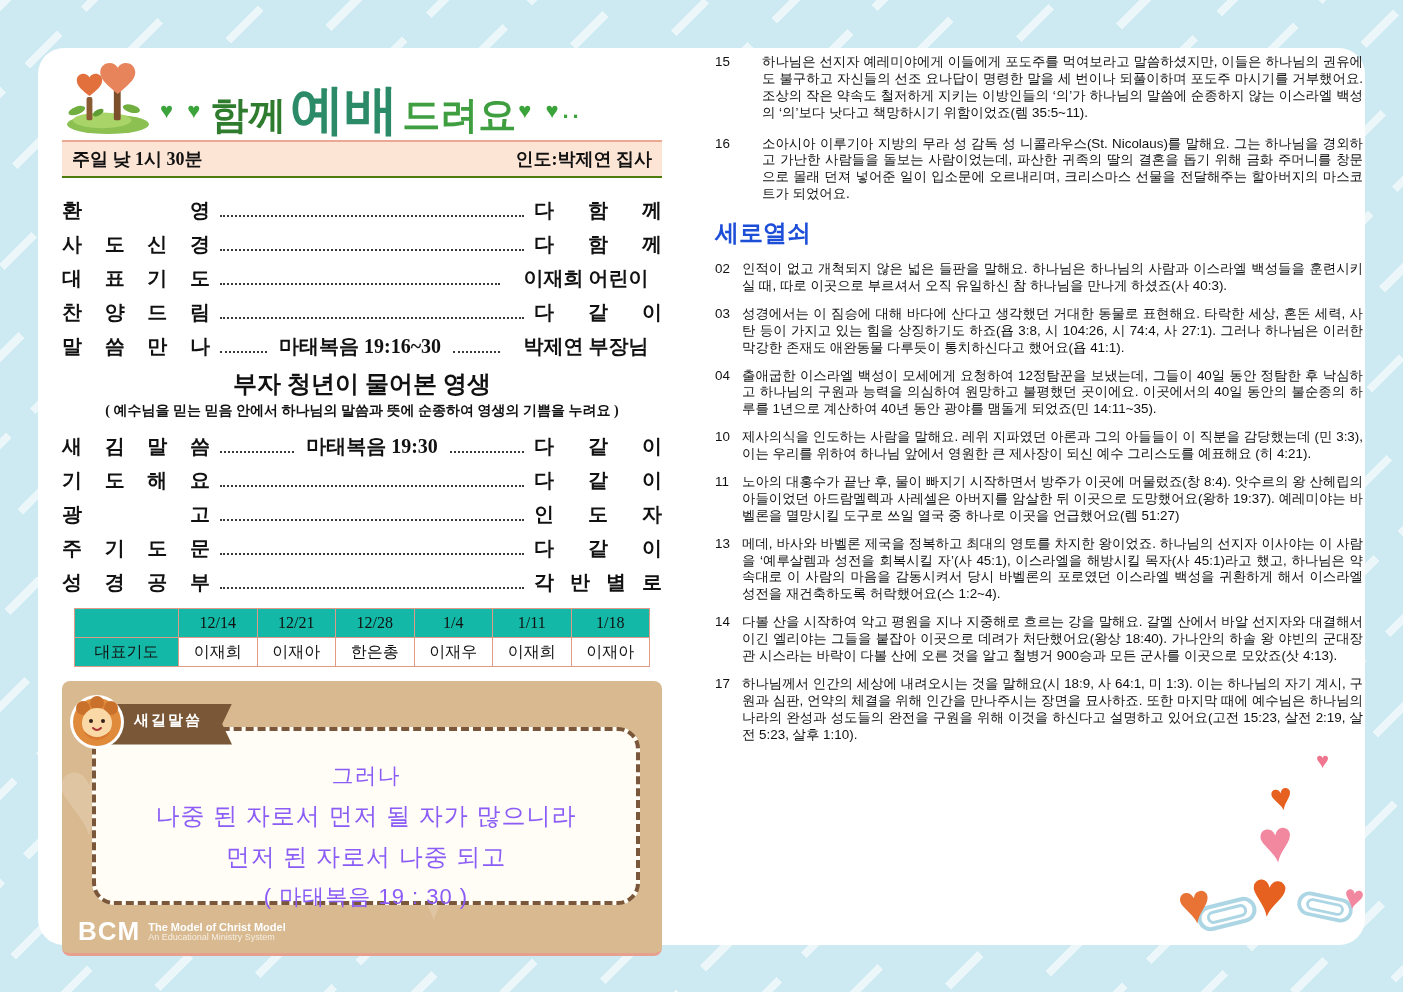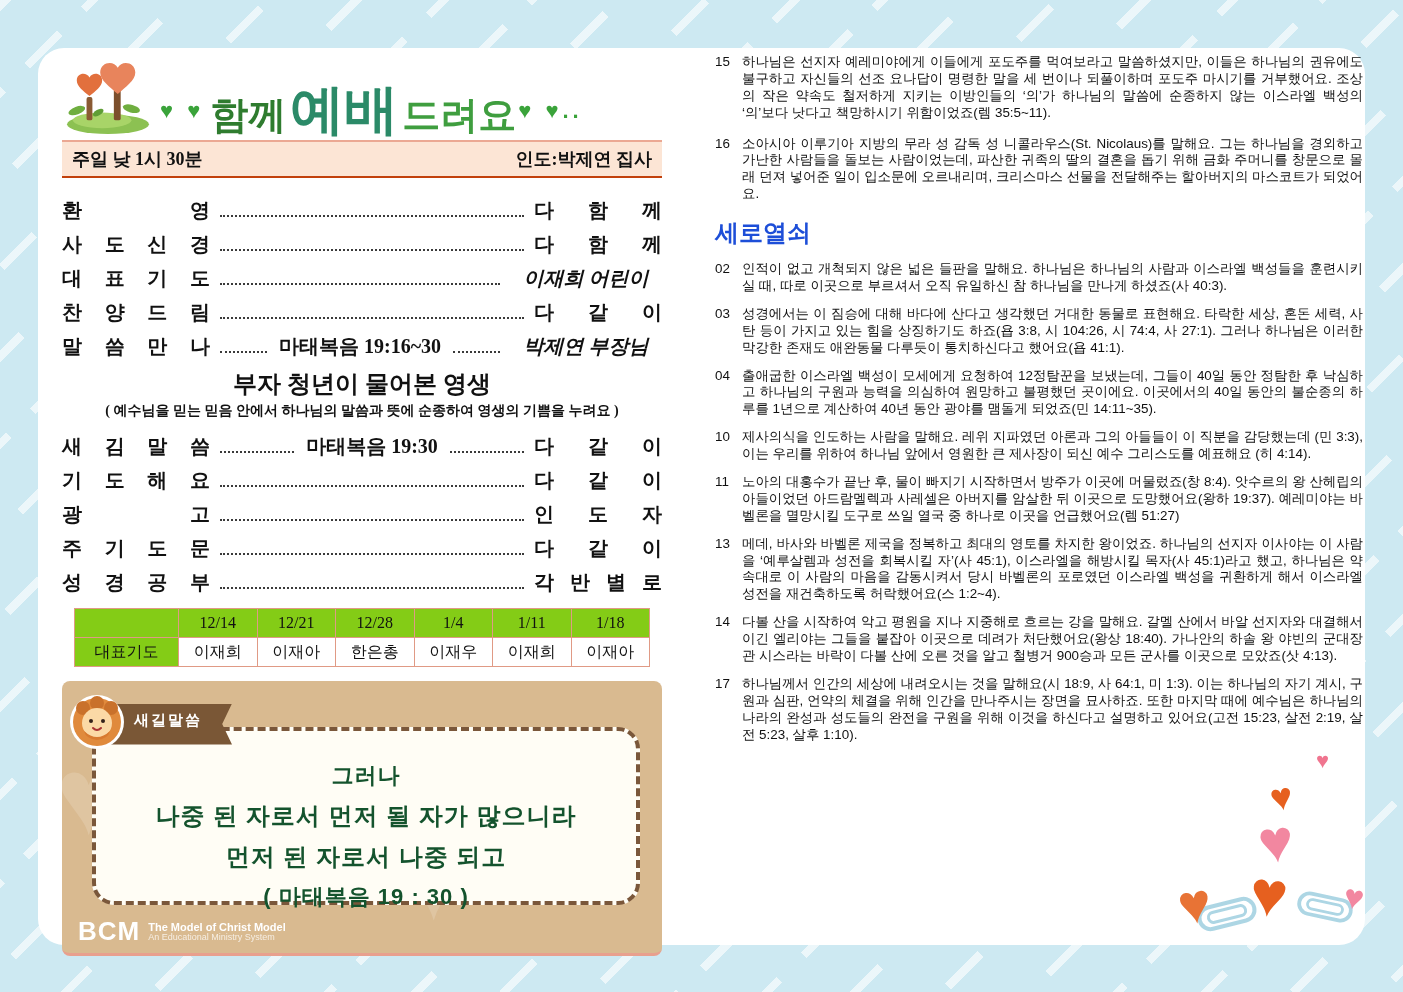--- a/index.html
+++ b/index.html
@@ -15,64 +15,64 @@
 
   
   .left-page{position:absolute;left:24px;top:8px;width:600px;}
   .lp-header{display:flex;align-items:flex-end;height:76px;margin-top:2px;}
   .lp-title{display:flex;align-items:flex-end;margin-left:4px;white-space:nowrap;}
   .ttl-hearts{color:#3aa33a;font-size:22px;font-weight:bold;margin:0 6px 10px 2px;letter-spacing:4px;}
   .t1{font-size:38px;font-weight:bold;color:#2f7c2f;line-height:1;}
   .t2{font-size:54px;font-weight:bold;color:#2b8a68;line-height:.9;margin:0 4px;}
   .t3{font-size:38px;font-weight:bold;color:#3f9e3f;line-height:1;}
 
-  .info-bar{margin-top:6px;background:#fce5d5;border-top:2px solid #eba893;border-bottom:2px solid #c2410c;
+  .info-bar{margin-top:6px;background:#fce5d5;border-top:2px solid #eba893;border-bottom:2px solid #4d7c0f;
     display:flex;justify-content:space-between;align-items:center;padding:5px 10px;font-size:18px;font-weight:600;
     font-family:"Liberation Serif",serif;}
 
   .order{margin-top:12px;font-size:20px;font-weight:600;font-family:"Liberation Serif",serif;}
   .orow{display:flex;align-items:flex-end;height:34px;}
   .olabel{width:148px;flex:none;}
   .oright{width:128px;flex:none;text-align:center;white-space:nowrap;}
-  .oright.wide{width:152px;font-style:italic;}
+  .oright.wide{width:152px;}
   .dots{flex:1;border-bottom:2.5px dotted #3a3a3a;margin:0 10px 7px 10px;}
   .ocenter{flex:none;padding:0 2px;}
   .jspread{display:flex;justify-content:space-between;}
 
   .sermon-title{text-align:center;font-size:24px;font-weight:bold;margin:8px 0 2px;font-family:"Liberation Serif",serif;}
   .sermon-sub{text-align:center;font-size:14px;font-weight:bold;margin-bottom:6px;font-family:"Liberation Serif",serif;}
 
   .sched{width:576px;border-collapse:collapse;margin:12px auto 0;font-size:16px;font-family:"Liberation Serif",serif;}
   .sched td{border:1.5px solid #e09a85;text-align:center;padding:2px 0;height:24px;}
-  .sched .hd{background:#84cc16;}
+  .sched .hd{background:#14b8a6;}
 
   .verse-box{position:relative;margin-top:14px;background:#d9ba90;border-radius:8px;height:272px;border-bottom:3px solid #e8a08e;}
   .wm-heart{position:absolute;color:rgba(255,255,255,.16);z-index:0;line-height:1;}
   .badge{position:absolute;left:6px;top:12px;display:flex;align-items:center;z-index:3;}
   .ribbon{background:#7a5736;color:#fff;font-size:15px;font-weight:bold;padding:7px 30px 15px 42px;margin-left:-34px;
     clip-path:polygon(0 0,100% 0,93% 50%,100% 100%,0 100%);letter-spacing:2px;}
   .badge-face{position:relative;z-index:4;}
   .verse-card{position:absolute;left:30px;right:22px;top:46px;bottom:48px;background:#fffdf5;border:4px dashed #7a573a;
     border-radius:22px;display:flex;flex-direction:column;align-items:center;padding-top:30px;gap:9px;z-index:1;}
-  .vline{font-weight:bold;color:#14532d;letter-spacing:1px;font-family:"Liberation Sans",sans-serif;text-align:right;}
+  .vline{font-weight:normal;color:#8b5cf6;letter-spacing:1px;font-family:"Liberation Sans",sans-serif;text-align:right;}
   .vline.l1{font-size:22px;}
   .vline.l2,.vline.l3{font-size:24px;}
   .vline.l4{font-size:22px;}
   .bcm{position:absolute;left:16px;bottom:6px;display:flex;align-items:center;gap:8px;color:#fff;z-index:2;}
   .bcm-logo{font-size:26px;font-weight:bold;letter-spacing:1px;}
   .bcm-lines{display:flex;flex-direction:column;line-height:1.1;}
   .bcm-l1{font-size:11px;font-weight:bold;}
   .bcm-l2{font-size:9px;opacity:.75;}
 
   
   .right-page{position:absolute;left:677px;top:6px;width:648px;}
   .clue{display:flex;margin-bottom:11px;font-size:13.4px;line-height:1.26;color:#101010;text-align:justify;}
   .clue .num{flex:none;width:27px;}
   .clue .ctext{flex:1;}
-  .top-item{margin-bottom:14px;}
+  .top-item{margin-bottom:14px;gap:20px;}
   .crossword-title{font-size:24px;font-weight:bold;margin:8px 0 12px;color:#1d4ed8;}
 
   
   .heart{position:absolute;line-height:1;z-index:6;}
   .clip{position:absolute;z-index:5;opacity:.85;}
 </style>
 </head>
 <body>
 
 <div class="page-card">
@@ -335,21 +335,21 @@
     <div class="clue">
       <span class="num">03</span>
       <span class="ctext">성경에서는 이 짐승에 대해 바다에 산다고 생각했던 거대한 동물로 표현해요. 타락한 세상, 혼돈 세력, 사탄 등이 가지고 있는 힘을 상징하기도 하죠(욥 3:8, 시 104:26, 시 74:4, 사 27:1). 그러나 하나님은 이러한 막강한 존재도 애완동물 다루듯이 통치하신다고 했어요(욥 41:1).</span>
     </div>
     <div class="clue">
       <span class="num">04</span>
       <span class="ctext">출애굽한 이스라엘 백성이 모세에게 요청하여 12정탐꾼을 보냈는데, 그들이 40일 동안 정탐한 후 낙심하고 하나님의 구원과 능력을 의심하여 원망하고 불평했던 곳이에요. 이곳에서의 40일 동안의 불순종의 하루를 1년으로 계산하여 40년 동안 광야를 맴돌게 되었죠(민 14:11~35).</span>
     </div>
     <div class="clue">
       <span class="num">10</span>
-      <span class="ctext">제사의식을 인도하는 사람을 말해요. 레위 지파였던 아론과 그의 아들들이 이 직분을 감당했는데 (민 3:3), 이는 우리를 위하여 하나님 앞에서 영원한 큰 제사장이 되신 예수 그리스도를 예표해요 (히 4:14).</span>
+      <span class="ctext">제사의식을 인도하는 사람을 말해요. 레위 지파였던 아론과 그의 아들들이 이 직분을 감당했는데 (민 3:3), 이는 우리를 위하여 하나님 앞에서 영원한 큰 제사장이 되신 예수 그리스도를 예표해요 (히 4:21).</span>
     </div>
     <div class="clue">
       <span class="num">11</span>
       <span class="ctext">노아의 대홍수가 끝난 후, 물이 빠지기 시작하면서 방주가 이곳에 머물렀죠(창 8:4). 앗수르의 왕 산헤립의 아들이었던 아드람멜렉과 사레셀은 아버지를 암살한 뒤 이곳으로 도망했어요(왕하 19:37). 예레미야는 바벨론을 멸망시킬 도구로 쓰일 열국 중 하나로 이곳을 언급했어요(렘 51:27)</span>
     </div>
     <div class="clue">
       <span class="num">13</span>
       <span class="ctext">메데, 바사와 바벨론 제국을 정복하고 최대의 영토를 차지한 왕이었죠. 하나님의 선지자 이사야는 이 사람을 ‘예루살렘과 성전을 회복시킬 자’(사 45:1), 이스라엘을 해방시킬 목자(사 45:1)라고 했고, 하나님은 약속대로 이 사람의 마음을 감동시켜서 당시 바벨론의 포로였던 이스라엘 백성을 귀환하게 해서 이스라엘 성전을 재건축하도록 허락했어요(스 1:2~4).</span>
     </div>
     <div class="clue">

